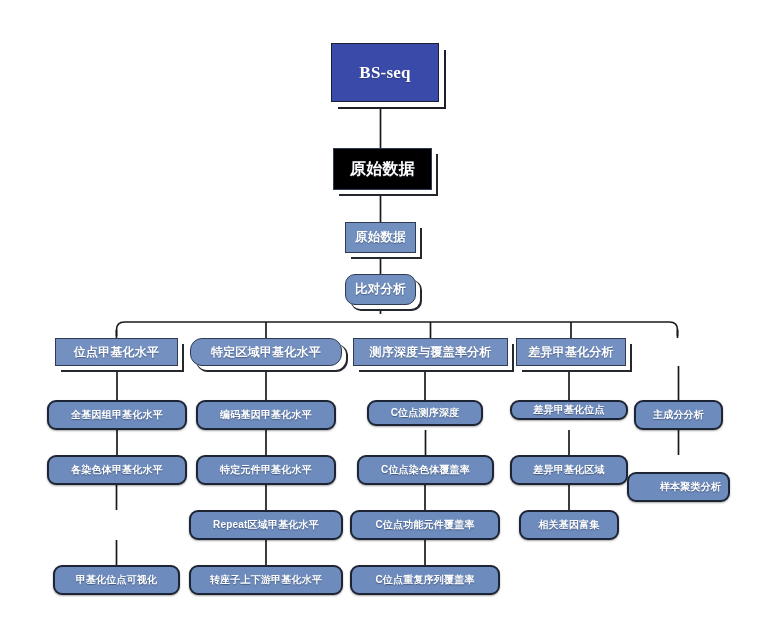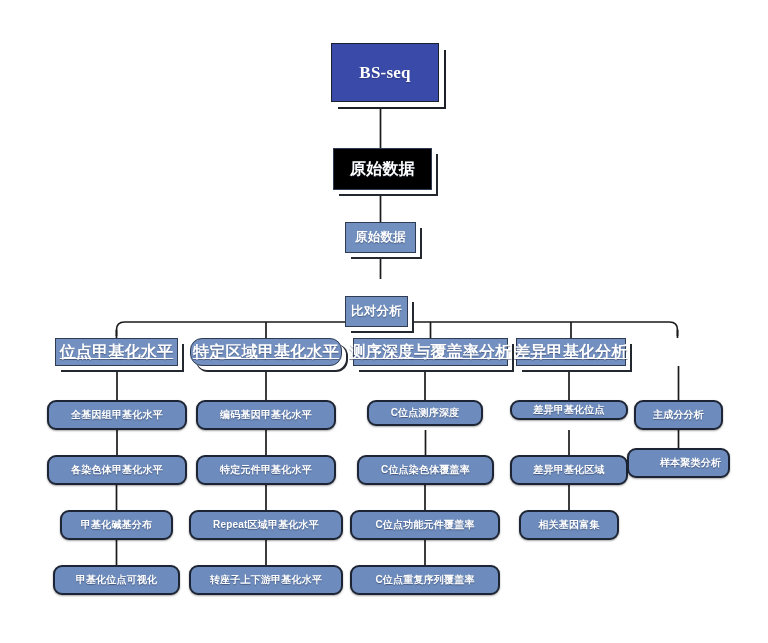--- a/index.html
+++ b/index.html
@@ -57,23 +57,22 @@
     box-shadow: 6px 6px 0 -1px #ffffff, 7px 7px 0 0 #1d2026;
   }
   .node.sq.raw {
     background: #000000;
     font-size: 16px;
   }
   .node.sq.small {
     font-size: 12.5px;
   }
   .node.sq.hdr {
-    font-size: 16px;
+    font-size: 12px;
     background: #7390c0;
-    text-decoration: underline;
   }
 
   
   .node.rd {
     background: #6d8cbd;
     border: 2px solid #1d2433;
     border-radius: 9px;
     font-size: 10px;
     text-shadow: 0 1px 1px rgba(25,35,65,0.5);
     box-shadow: 0 1px 2px rgba(0,0,0,0.35);
@@ -108,35 +107,34 @@
       <line x1="569" y1="366" x2="569" y2="400" stroke="#1a1a1a" stroke-width="1.7"></line>
       <line x1="569" y1="430" x2="569" y2="455" stroke="#1a1a1a" stroke-width="1.7"></line>
       <line x1="569" y1="485" x2="569" y2="510" stroke="#1a1a1a" stroke-width="1.7"></line>
       <line x1="677.5" y1="330" x2="677.5" y2="338" stroke="#1a1a1a" stroke-width="1.7"></line>
       <line x1="678.5" y1="366" x2="678.5" y2="400" stroke="#1a1a1a" stroke-width="1.7"></line>
       <line x1="678.5" y1="430" x2="678.5" y2="455" stroke="#1a1a1a" stroke-width="1.7"></line>
     </svg>
 <div class="node sq root" style="left: 331px; top: 43px; width: 108px; height: 59px;">BS-seq</div>
     <div class="node sq raw" style="left: 333px; top: 148px; width: 99px; height: 42px;">原始数据</div>
     <div class="node sq small" style="left: 345px; top: 222px; width: 71px; height: 31px;">原始数据</div>
-    <div class="node sq small" style="left: 345px; top: 296px; width: 63px; height: 31px;">比对分析</div>
+    <div class="node sq small" style="left: 345px; top: 274px; width: 71px; height: 31px; border-radius: 10px;">比对分析</div>
     <div class="node sq hdr" style="left: 55px; top: 338px; width: 123px; height: 28px;">位点甲基化水平</div>
     <div class="node rd" style="left: 47px; top: 400px; width: 140px; height: 30px;">全基因组甲基化水平</div>
     <div class="node rd" style="left: 47px; top: 455px; width: 140px; height: 30px;">各染色体甲基化水平</div>
-    <div class="node rd" style="left: 60px; top: 510px; width: 113px; height: 30px;">甲基化碱基分布</div>
     <div class="node rd" style="left: 53px; top: 565px; width: 127px; height: 30px;">甲基化位点可视化</div>
     <div class="node sq hdr" style="left: 190px; top: 338px; width: 152px; height: 28px; border-radius: 12px;">特定区域甲基化水平</div>
     <div class="node rd" style="left: 196px; top: 400px; width: 140px; height: 30px;">编码基因甲基化水平</div>
     <div class="node rd" style="left: 196px; top: 455px; width: 140px; height: 30px;">特定元件甲基化水平</div>
     <div class="node rd" style="left: 189px; top: 510px; width: 154px; height: 30px;">Repeat区域甲基化水平</div>
     <div class="node rd" style="left: 189px; top: 565px; width: 154px; height: 30px;">转座子上下游甲基化水平</div>
     <div class="node sq hdr" style="left: 353px; top: 338px; width: 155px; height: 28px;">测序深度与覆盖率分析</div>
     <div class="node rd" style="left: 367px; top: 400px; width: 116px; height: 26px;">C位点测序深度</div>
     <div class="node rd" style="left: 357px; top: 455px; width: 137px; height: 30px;">C位点染色体覆盖率</div>
     <div class="node rd" style="left: 350px; top: 510px; width: 150px; height: 30px;">C位点功能元件覆盖率</div>
     <div class="node rd" style="left: 350px; top: 565px; width: 150px; height: 30px;">C位点重复序列覆盖率</div>
     <div class="node sq hdr" style="left: 516px; top: 338px; width: 110px; height: 28px;">差异甲基化分析</div>
     <div class="node rd" style="left: 510px; top: 400px; width: 118px; height: 20px;">差异甲基化位点</div>
     <div class="node rd" style="left: 510px; top: 455px; width: 118px; height: 30px;">差异甲基化区域</div>
     <div class="node rd" style="left: 519px; top: 510px; width: 100px; height: 30px;">相关基因富集</div>
     <div class="node rd" style="left: 634px; top: 400px; width: 89px; height: 30px;">主成分分析</div>
-    <div class="node rd" style="left: 627px; top: 448px; width: 103px; height: 30px; padding-left: 24px;">样本聚类分析</div>
+    <div class="node rd" style="left: 627px; top: 472px; width: 103px; height: 30px; padding-left: 24px;">样本聚类分析</div>
   </div>
 
 </body></html>

